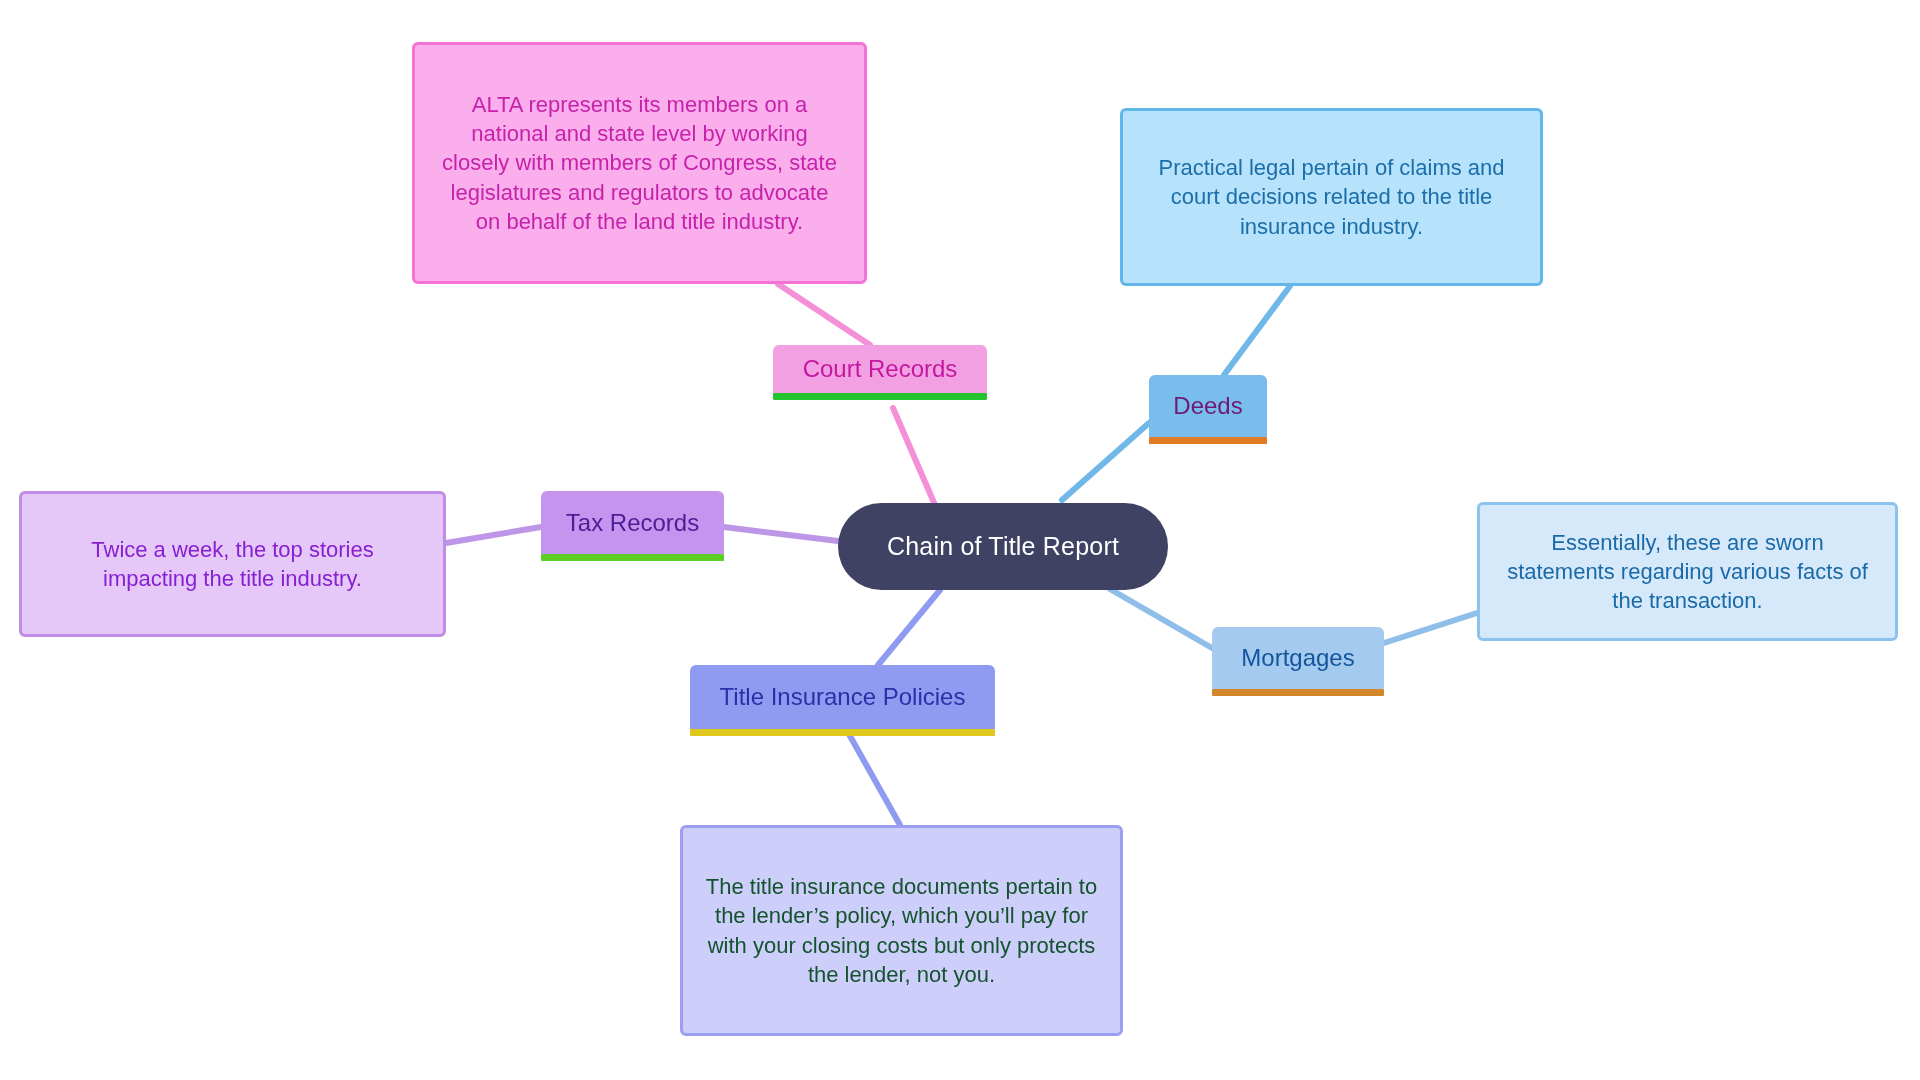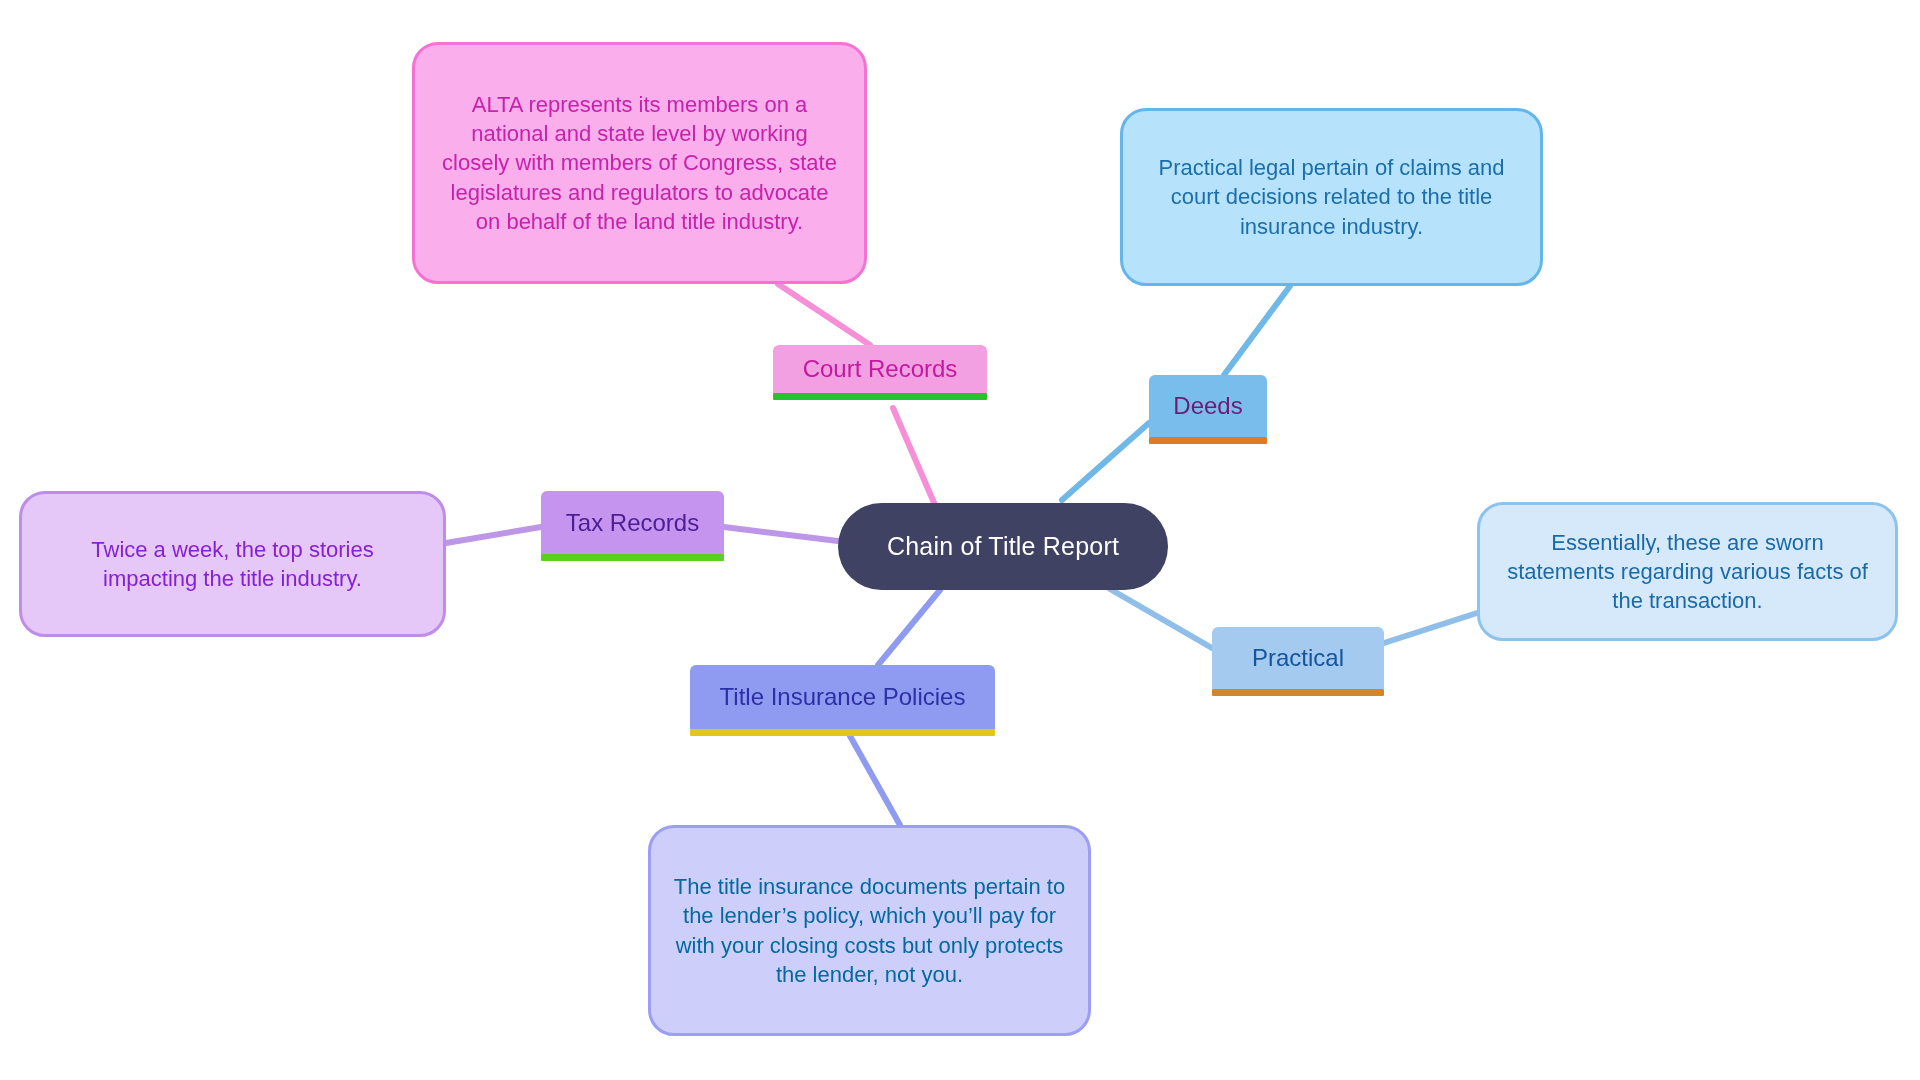--- a/index.html
+++ b/index.html
@@ -64,21 +64,21 @@
     position: absolute;
     left: 0;
     right: 0;
     bottom: -7px;
     height: 7px;
     border-radius: 1px;
   }
 
   
   .leaf {
-    border-radius: 26px;
+    border-radius: 6px;
     border-style: solid;
     border-width: 3px;
     font-size: 22px;
     line-height: 1.33;
     padding: 14px 22px;
   }
 
   
   .n-root        { left: 838px; top: 503px; width: 330px; height: 87px; }
 
@@ -107,22 +107,22 @@
 
   .n-practical   { left: 1120px; top: 108px; width: 423px; height: 178px;
                    background: #b6e2fc; border-color: #63b6ea; color: #1c6ea8; }
 
   .n-twice       { left: 19px; top: 491px; width: 427px; height: 146px;
                    background: #e5c8f7; border-color: #bf8de8; color: #8720d3; }
 
   .n-essentially { left: 1477px; top: 502px; width: 421px; height: 139px;
                    background: #d5e9fb; border-color: #8cc2ee; color: #1b6aa8; }
 
-  .n-titledoc    { left: 648px; top: 825px; width: 443px; height: 211px;
-                   background: #cdcffa; border-color: #9b9ef2; color: #0369a1; }
+  .n-titledoc    { left: 680px; top: 825px; width: 443px; height: 211px;
+                   background: #cdcffa; border-color: #9b9ef2; color: #14532d; }
 </style>
 </head>
 <body>
 
 <div id="canvas">
 
   <svg id="edges" viewBox="0 0 1920 1080" preserveAspectRatio="none">
 
     <path d="M 935 505 L 893 408" stroke="#f48fd8" stroke-width="6" fill="none" stroke-linecap="round"></path>
     <path d="M 870 345 L 778 284" stroke="#f48fd8" stroke-width="6" fill="none" stroke-linecap="round"></path>
@@ -158,21 +158,21 @@
     <span class="label">Tax Records</span>
     <span class="underline"></span>
   </div>
 
   <div class="node branch n-tip">
     <span class="label">Title Insurance Policies</span>
     <span class="underline"></span>
   </div>
 
   <div class="node branch n-mort">
-    <span class="label">Practical</span>
+    <span class="label">Mortgages</span>
     <span class="underline"></span>
   </div>
 
   <div class="node leaf n-alta">
     <span class="label">ALTA represents its members on a national and state level by working closely with members of Congress, state legislatures and regulators to advocate on behalf of the land title industry.</span>
   </div>
 
   <div class="node leaf n-practical">
     <span class="label">Practical legal pertain of claims and court decisions related to the title insurance industry.</span>
   </div>

